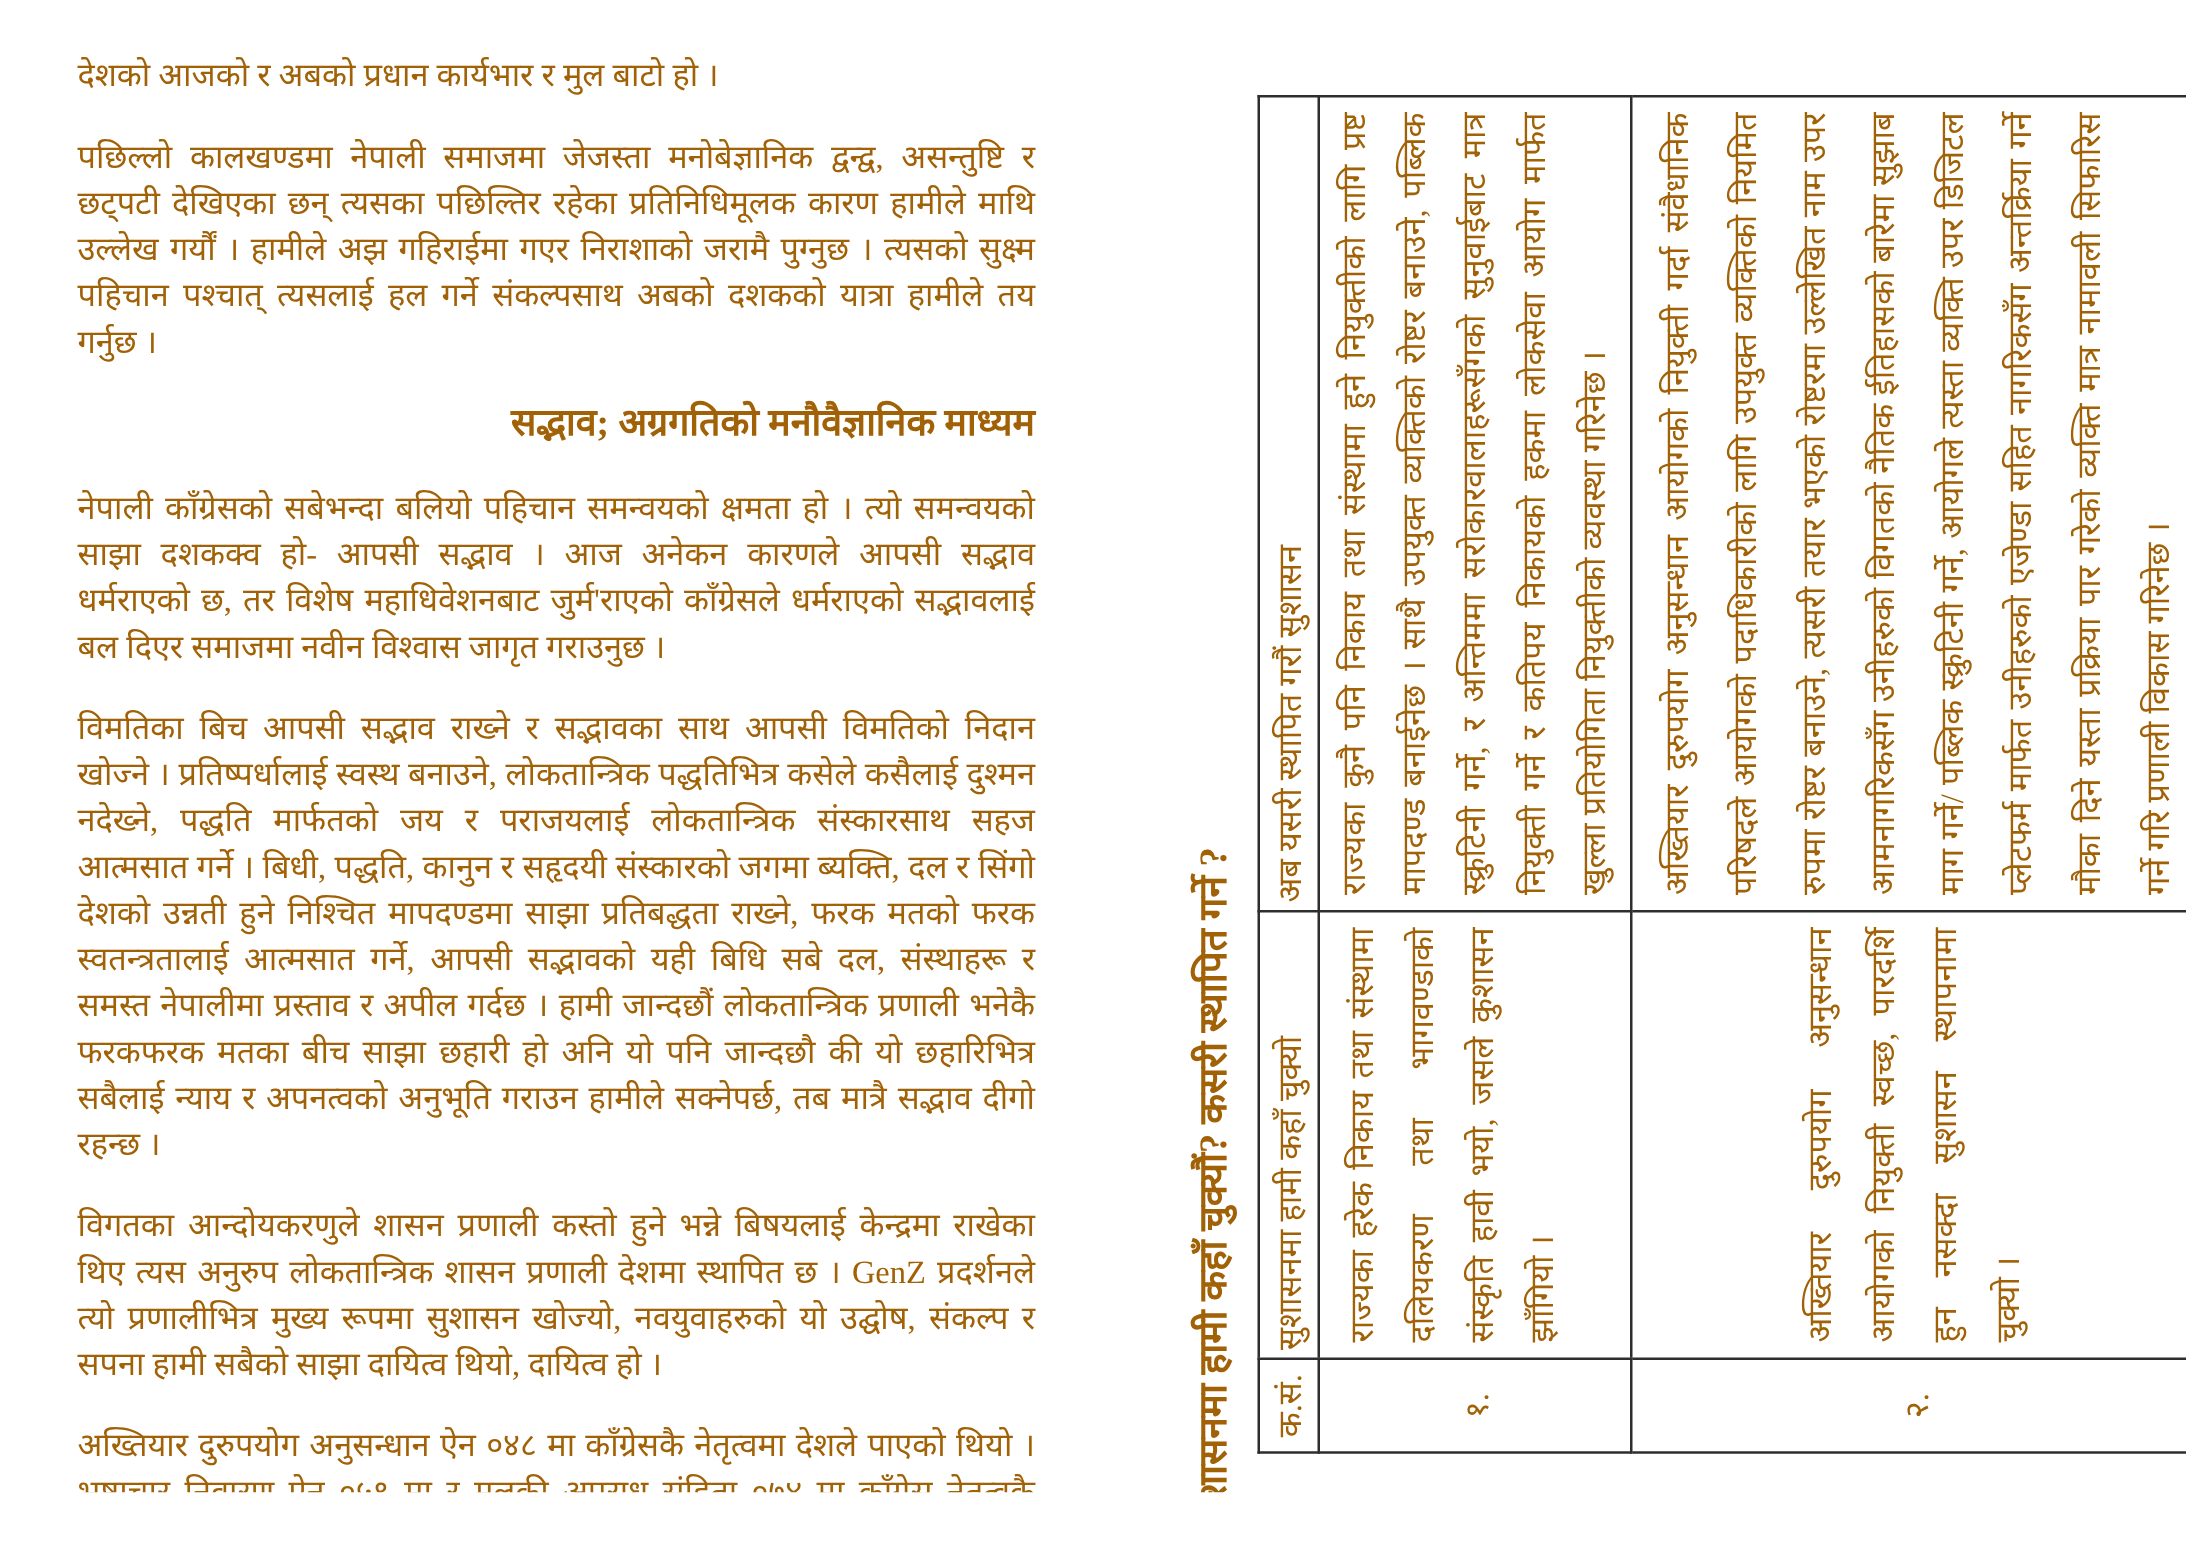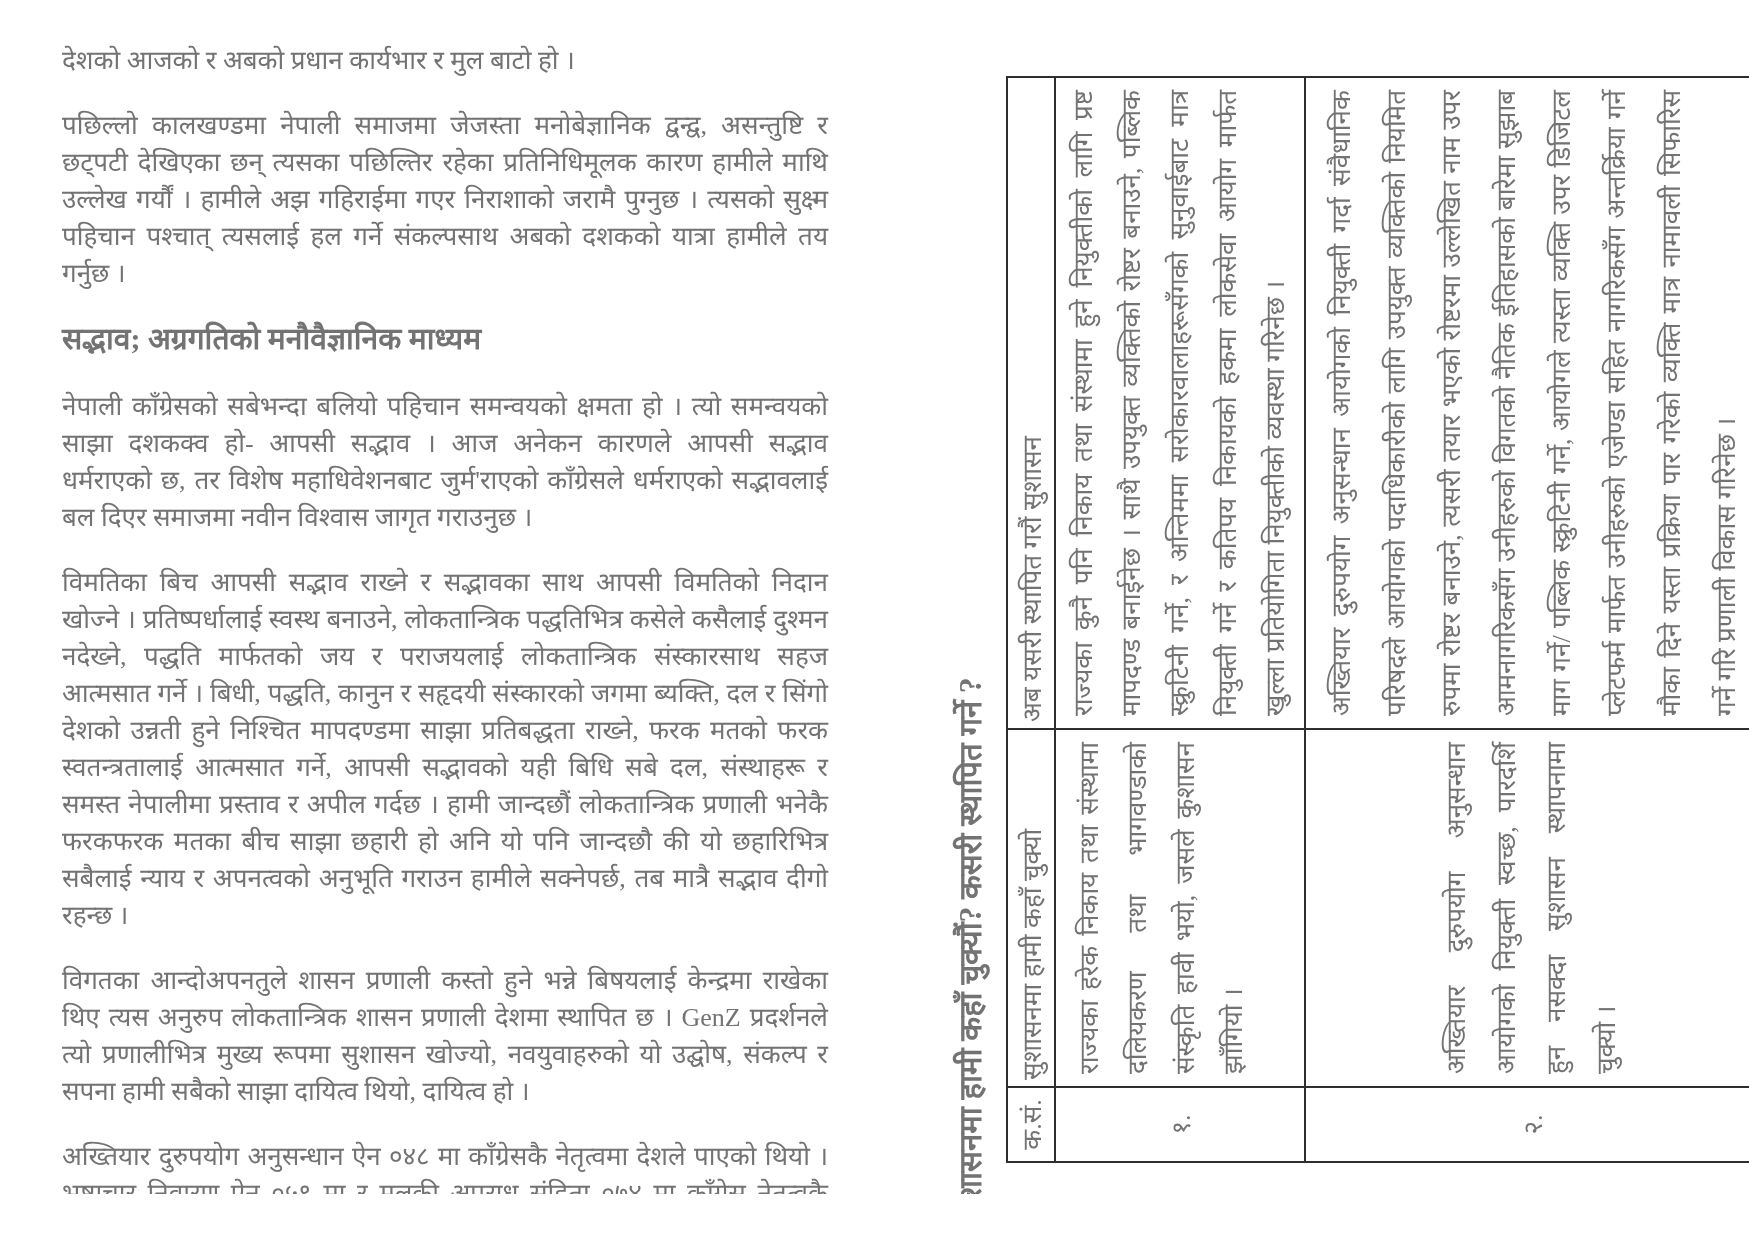--- a/index.html
+++ b/index.html
@@ -7,41 +7,42 @@
     padding: 0;
     background: #ffffff;
   }
   .page {
     position: relative;
     width: 1749px;
     height: 1194px;
     background: #ffffff;
     overflow: hidden;
     font-family: "Liberation Serif", "DejaVu Serif", serif;
-    color: #737373;
+    color: #a16207;
   }
 
   
   .left-col {
     position: absolute;
     left: 62px;
     top: 42px;
     width: 766px;
   }
   .left-col p {
     margin: 0 0 28px 0;
     font-size: 26px;
     line-height: 37px;
     text-align: justify;
   }
   .left-col h2 {
     margin: 13px 0 30px 0;
     font-size: 30px;
     line-height: 38px;
     font-weight: bold;
+    text-align: right;
   }
 
   
   .title-rot {
     position: absolute;
     left: 944px;
     top: 634px;
     width: 54px;
     height: 588px;
   }
@@ -124,21 +125,21 @@
 <body>
 
 <div class="page">
 
   <div class="left-col">
     <p>देशको आजको र अबको प्रधान कार्यभार र मुल बाटो हो ।</p>
     <p>पछिल्लो कालखण्डमा नेपाली समाजमा जेजस्ता मनोबेज्ञानिक द्वन्द्व, असन्तुष्टि र छट्पटी देखिएका छन् त्यसका पछिल्तिर रहेका प्रतिनिधिमूलक कारण हामीले माथि उल्लेख गर्यौं । हामीले अझ गहिराईमा गएर निराशाको जरामै पुग्नुछ । त्यसको सुक्ष्म पहिचान पश्चात् त्यसलाई हल गर्ने संकल्पसाथ अबको दशकको यात्रा हामीले तय गर्नुछ ।</p>
     <h2>सद्भाव; अग्रगतिको मनौवैज्ञानिक माध्यम</h2>
     <p>नेपाली काँग्रेसको सबेभन्दा बलियो पहिचान समन्वयको क्षमता हो । त्यो समन्वयको साझा दशकक्व हो- आपसी सद्भाव । आज अनेकन कारणले आपसी सद्भाव धर्मराएको छ, तर विशेष महाधिवेशनबाट जुर्म'राएको काँग्रेसले धर्मराएको सद्भावलाई बल दिएर समाजमा नवीन विश्वास जागृत गराउनुछ ।</p>
     <p>विमतिका बिच आपसी सद्भाव राख्ने र सद्भावका साथ आपसी विमतिको निदान खोज्ने । प्रतिष्पर्धालाई स्वस्थ बनाउने, लोकतान्त्रिक पद्धतिभित्र कसेले कसैलाई दुश्मन नदेख्ने, पद्धति मार्फतको जय र पराजयलाई लोकतान्त्रिक संस्कारसाथ सहज आत्मसात गर्ने । बिधी, पद्धति, कानुन र सहृदयी संस्कारको जगमा ब्यक्ति, दल र सिंगो देशको उन्नती हुने निश्चित मापदण्डमा साझा प्रतिबद्धता राख्ने, फरक मतको फरक स्वतन्त्रतालाई आत्मसात गर्ने, आपसी सद्भावको यही बिधि सबे दल, संस्थाहरू र समस्त नेपालीमा प्रस्ताव र अपील गर्दछ । हामी जान्दछौं लोकतान्त्रिक प्रणाली भनेकै फरकफरक मतका बीच साझा छहारी हो अनि यो पनि जान्दछौ की यो छहारिभित्र सबैलाई न्याय र अपनत्वको अनुभूति गराउन हामीले सक्नेपर्छ, तब मात्रै सद्भाव दीगो रहन्छ ।</p>
-    <p>विगतका आन्दोअपनतुले शासन प्रणाली कस्तो हुने भन्ने बिषयलाई केन्द्रमा राखेका थिए त्यस अनुरुप लोकतान्त्रिक शासन प्रणाली देशमा स्थापित छ । GenZ प्रदर्शनले त्यो प्रणालीभित्र मुख्य रूपमा सुशासन खोज्यो, नवयुवाहरुको यो उद्घोष, संकल्प र सपना हामी सबैको साझा दायित्व थियो, दायित्व हो ।</p>
+    <p>विगतका आन्दोयकरणुले शासन प्रणाली कस्तो हुने भन्ने बिषयलाई केन्द्रमा राखेका थिए त्यस अनुरुप लोकतान्त्रिक शासन प्रणाली देशमा स्थापित छ । GenZ प्रदर्शनले त्यो प्रणालीभित्र मुख्य रूपमा सुशासन खोज्यो, नवयुवाहरुको यो उद्घोष, संकल्प र सपना हामी सबैको साझा दायित्व थियो, दायित्व हो ।</p>
     <p>अख्तियार दुरुपयोग अनुसन्धान ऐन ०४८ मा काँग्रेसकै नेतृत्वमा देशले पाएको थियो । भ्रष्टाचार निवारण ऐन ०५९ मा र मुलुकी अपराध संहिता ०७४ मा काँग्रेस नेतृत्वकै सरकारले निर्माण गरेको थियो । कडा कानुन र बलिया निकाय बने पनि भ्रष्टाचार नियन्त्रण हुन सकेको छैन, मुलुकमा अपेक्षित गतिमा सुशासन स्थापित हुन सकेको छैन ।</p>
   </div>
 
   <div class="title-rot">
     <div class="title-rot-inner">सुशासनमा हामी कहाँ चुक्यौं? कसरी स्थापित गर्ने ?</div>
   </div>
 
   <div class="table-rot">
     <table class="rtable">
       <colgroup>

